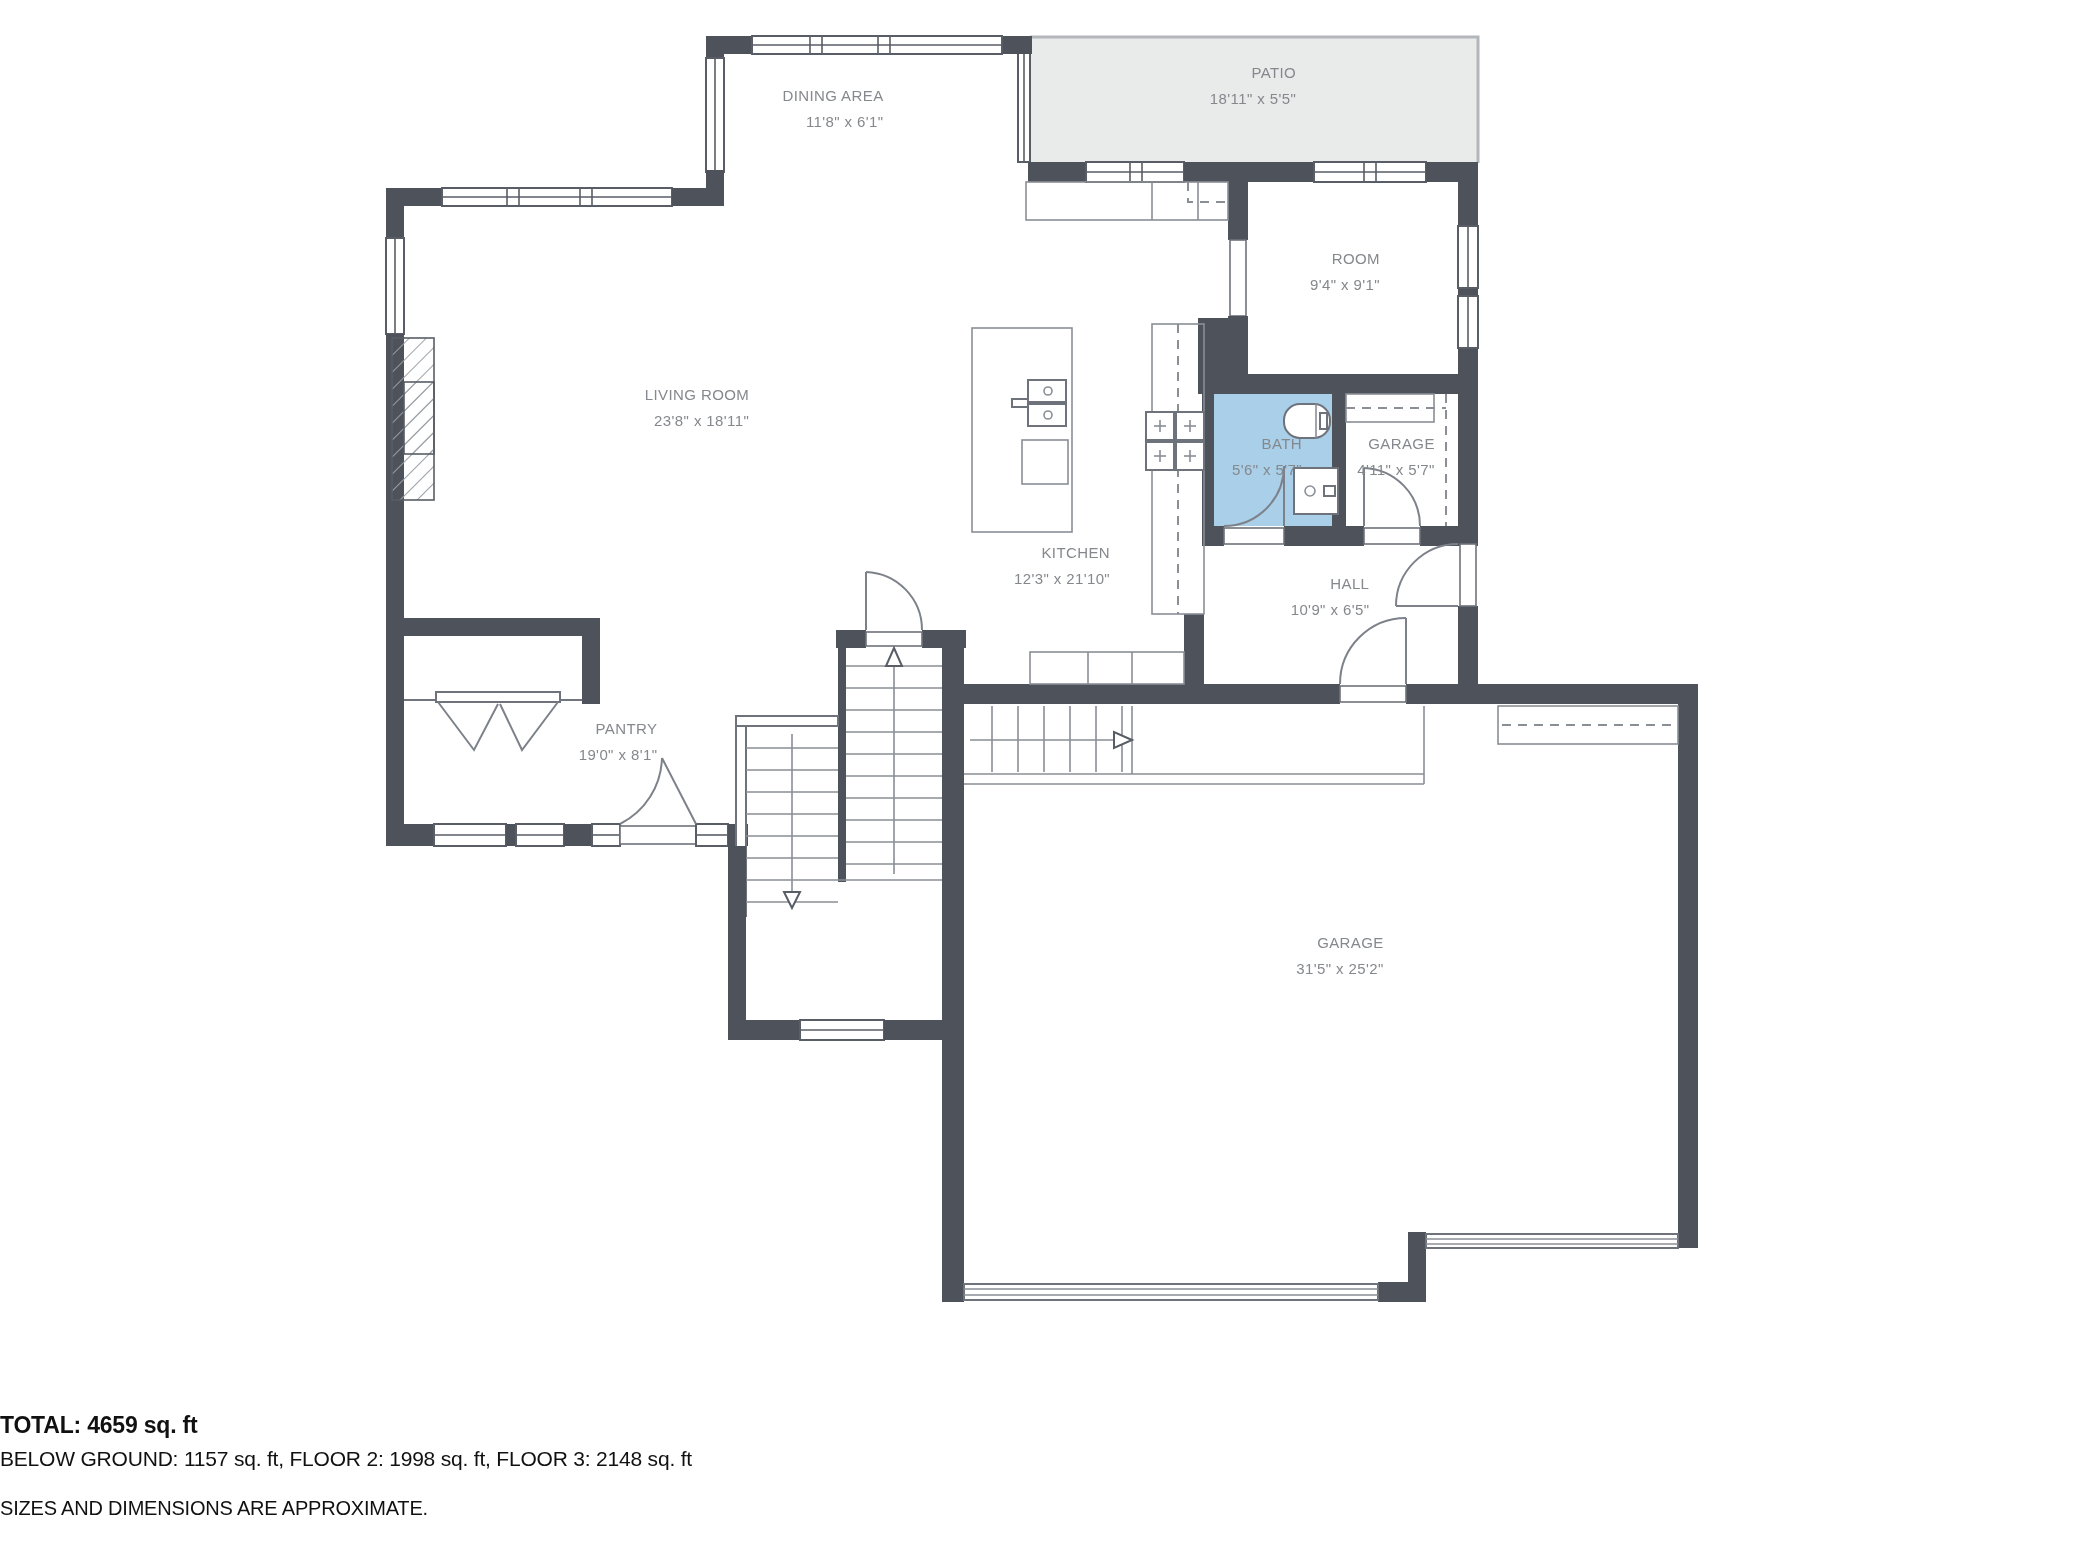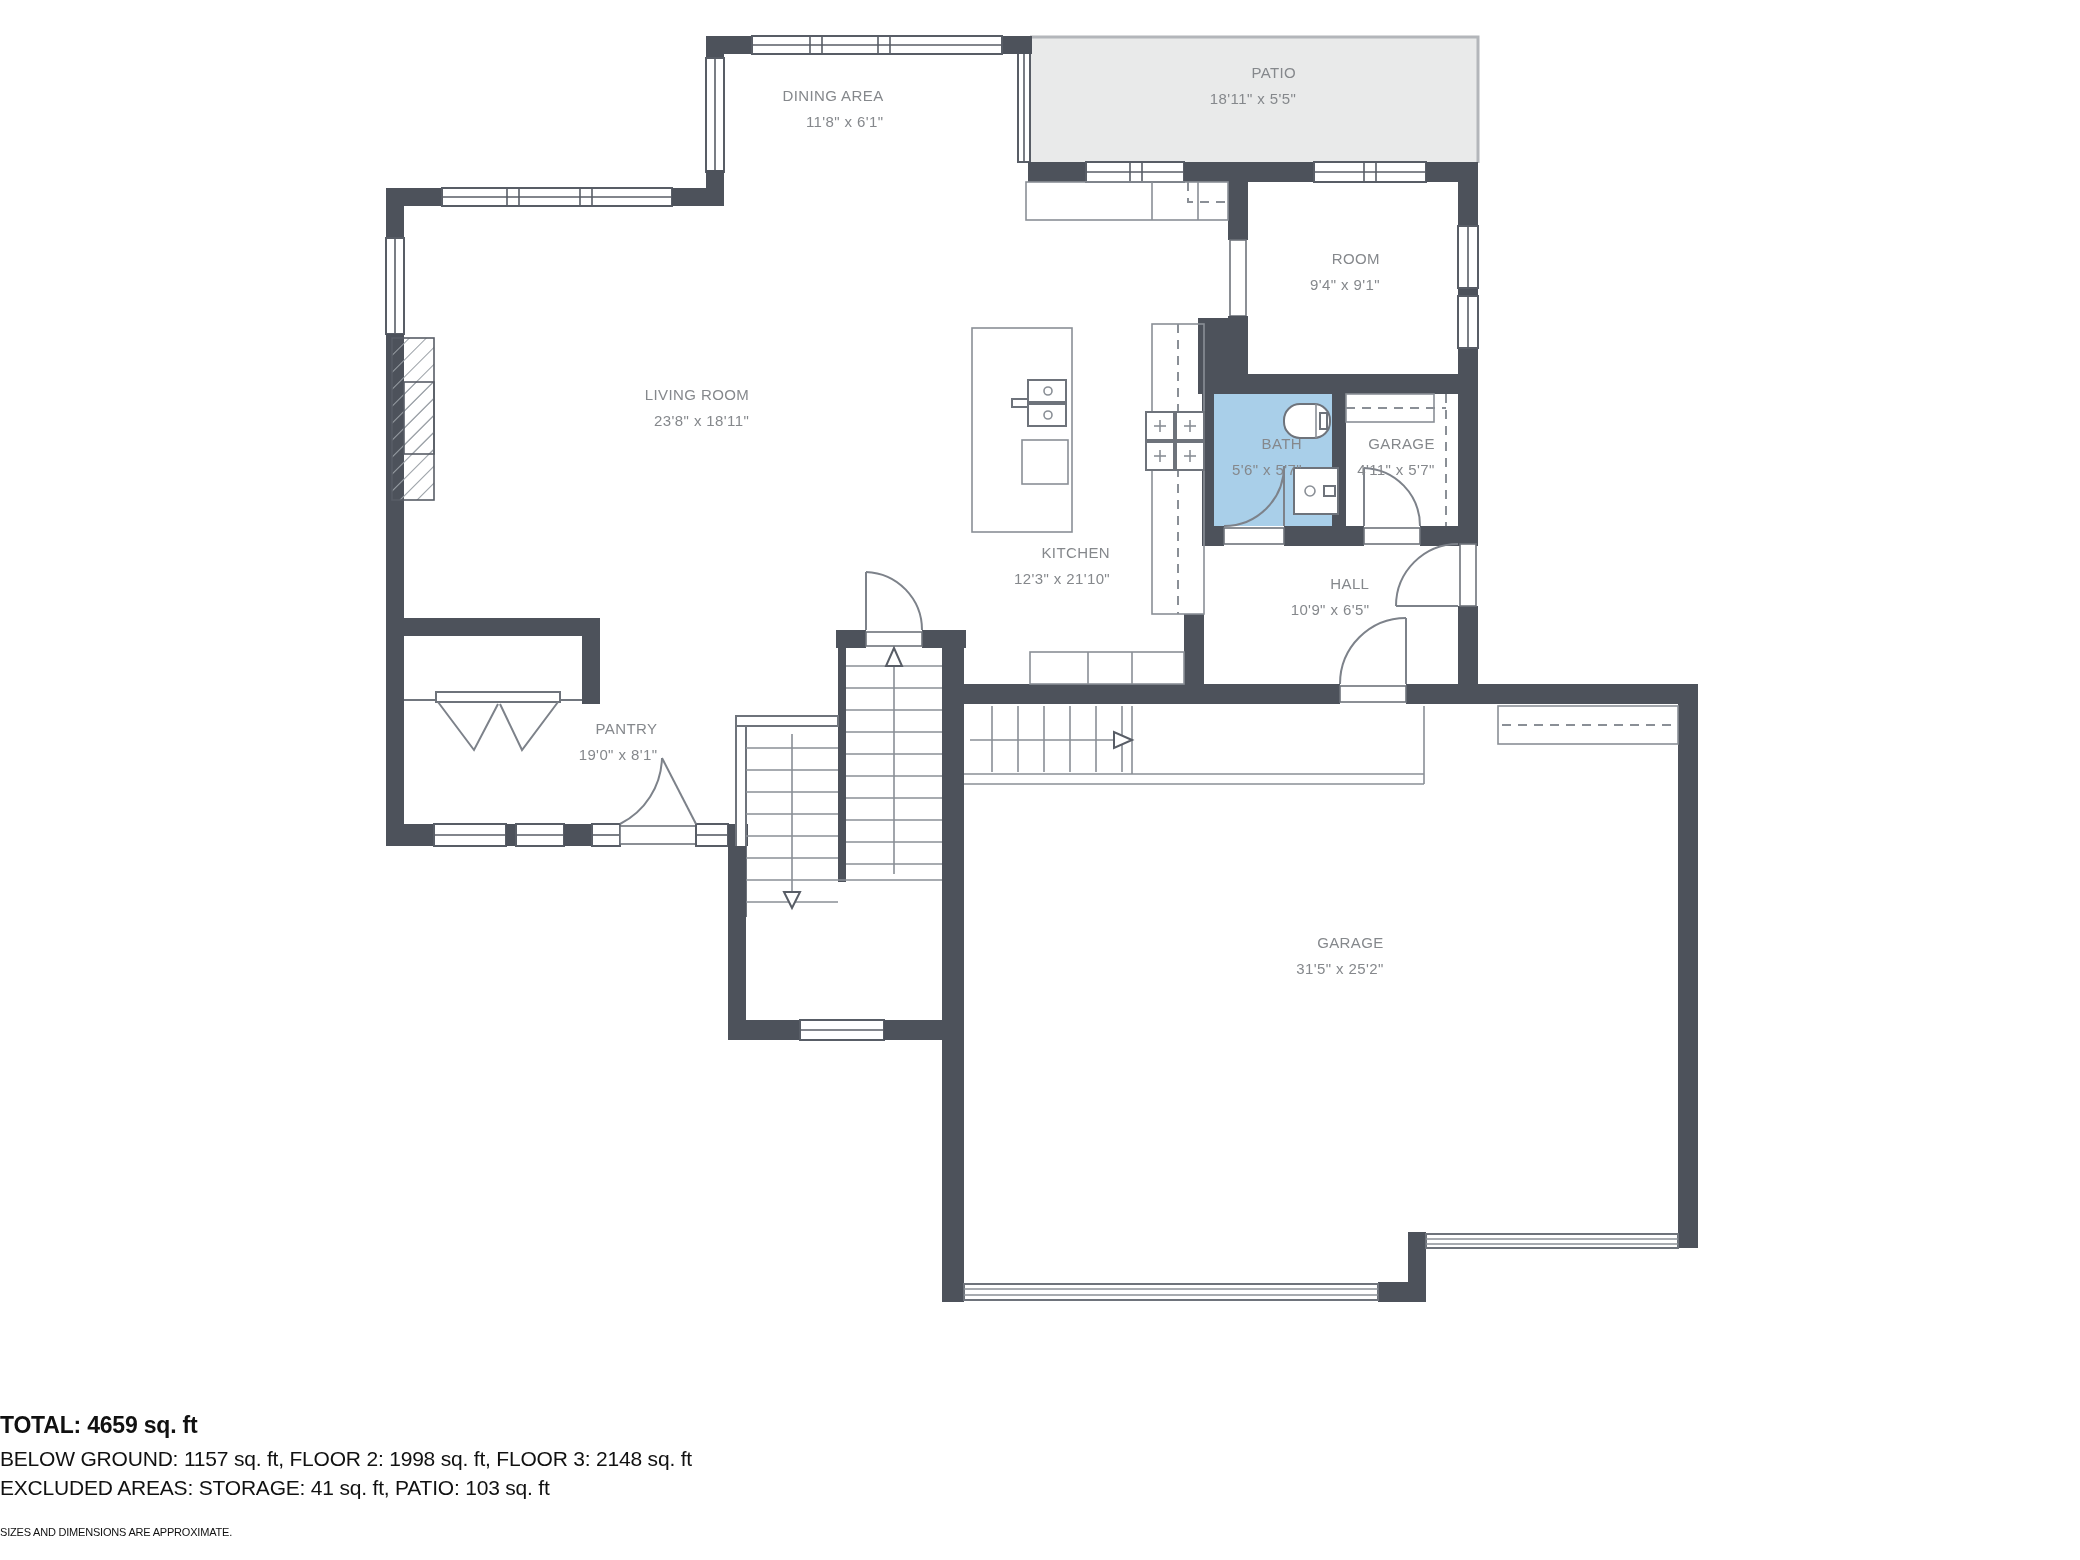--- a/index.html
+++ b/index.html
@@ -18,21 +18,21 @@
   .fix {fill:#ffffff;stroke:#6e737b;stroke-width:2;}
   .hat {fill:url(#hatch);stroke:#585d66;stroke-width:1.6;}
   .arrow{fill:#ffffff;stroke:#585d66;stroke-width:2;}
   
   .rlabel{position:absolute;transform:translate(-50%,-50%);text-align:right;
           color:#85888c;font-size:15px;line-height:26px;letter-spacing:.4px;white-space:nowrap;}
   
   .summary{position:absolute;left:0;right:0;top:1412px;text-align:left;color:#111;}
   .sum-total{font-size:23px;font-weight:bold;margin-bottom:5px;letter-spacing:-.2px;}
   .sum-line{font-size:21px;line-height:29px;letter-spacing:-.2px;}
-  .sum-note{font-size:11px;margin-top:24px;letter-spacing:-.2px;}
+  .sum-note{font-size:20px;margin-top:24px;letter-spacing:-.2px;}
 </style>
 </head>
 <body>
 
 <div class="stage">
 
 <svg class="plan-svg" width="2080" height="1560" viewBox="0 0 2080 1560">
   <defs>
     <pattern id="hatch" width="12" height="12" patternUnits="userSpaceOnUse" patternTransform="rotate(45)">
       <line x1="0" y1="0" x2="0" y2="12" stroke="#9aa0a6" stroke-width="2"></line>
@@ -353,17 +353,16 @@
   <div>19'0" x 8'1"</div>
 </div>
 <div class="rlabel" style="left:1340px;top:956px">
   <div>GARAGE</div>
   <div>31'5" x 25'2"</div>
 </div>
 
 <div class="summary">
   <div class="sum-total">TOTAL: 4659 sq. ft</div>
   <div class="sum-line">BELOW GROUND: 1157 sq. ft, FLOOR 2: 1998 sq. ft, FLOOR 3: 2148 sq. ft</div>
-  <div class="sum-line">EXCLUDED AREAS: STORAGE: 41 sq. ft, PATIO: 103 sq. ft</div>
   <div class="sum-note">SIZES AND DIMENSIONS ARE APPROXIMATE.</div>
 </div>
 
 </div>
 
 </body></html>

